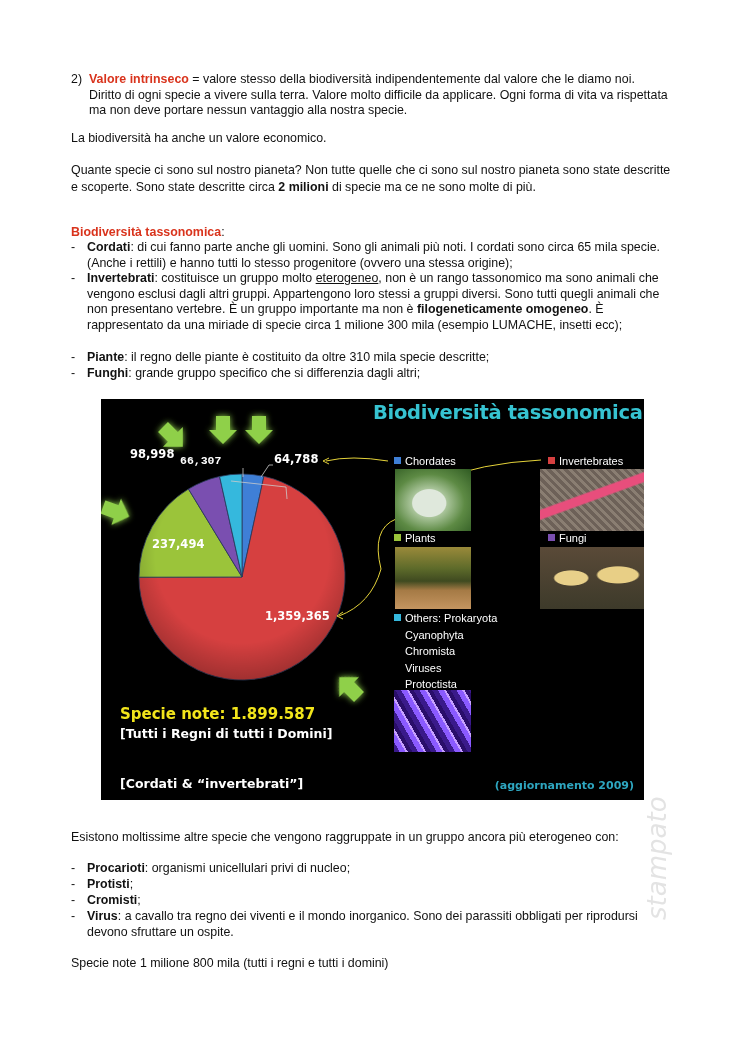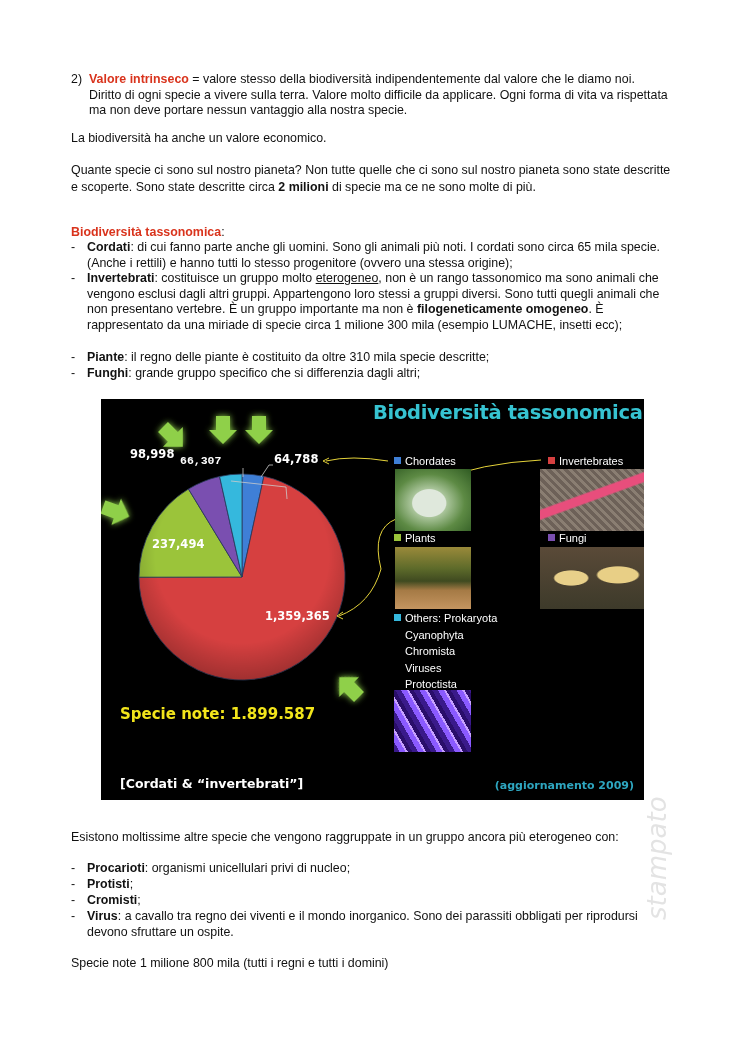--- a/index.html
+++ b/index.html
@@ -132,20 +132,21 @@
   <div class="leg" style="left:293px;top:211px;line-height:16.5px;">
     <div><span class="sq" style="background:#35b8dd"></span><span>Others: Prokaryota</span></div>
     <div style="padding-left:11px;">Cyanophyta</div>
     <div style="padding-left:11px;">Chromista</div>
     <div style="padding-left:11px;">Viruses</div>
     <div style="padding-left:11px;">Protoctista</div>
   </div>
   <div class="photo" style="left:293px;top:291px;width:77px;height:62px;background:repeating-linear-gradient(60deg,#3a1a8a 0 5px,#8a5aff 5px 10px,#c7a0ff 10px 12px,#2a0e6a 12px 16px);"></div>
 
   <div class="yl" style="top:308px;">Specie note: 1.899.587</div>
+  <div class="wl" style="top:327px;">[Tutti i Regni di tutti i Domini]</div>
   <div class="wl" style="top:377px;">[Cordati &amp; “invertebrati”]</div>
   <div class="upd">(aggiornamento 2009)</div>
 </div>
 
 <div class="p" style="top:830px;">Esistono moltissime altre specie che vengono raggruppate in un gruppo ancora più eterogeneo con:</div>
 
 <div class="dash" style="top:861px;">-</div>
 <div class="li" style="top:861px;"><b>Procarioti</b><span>: organismi unicellulari privi di nucleo;</span></div>
 
 <div class="dash" style="top:877px;">-</div>

